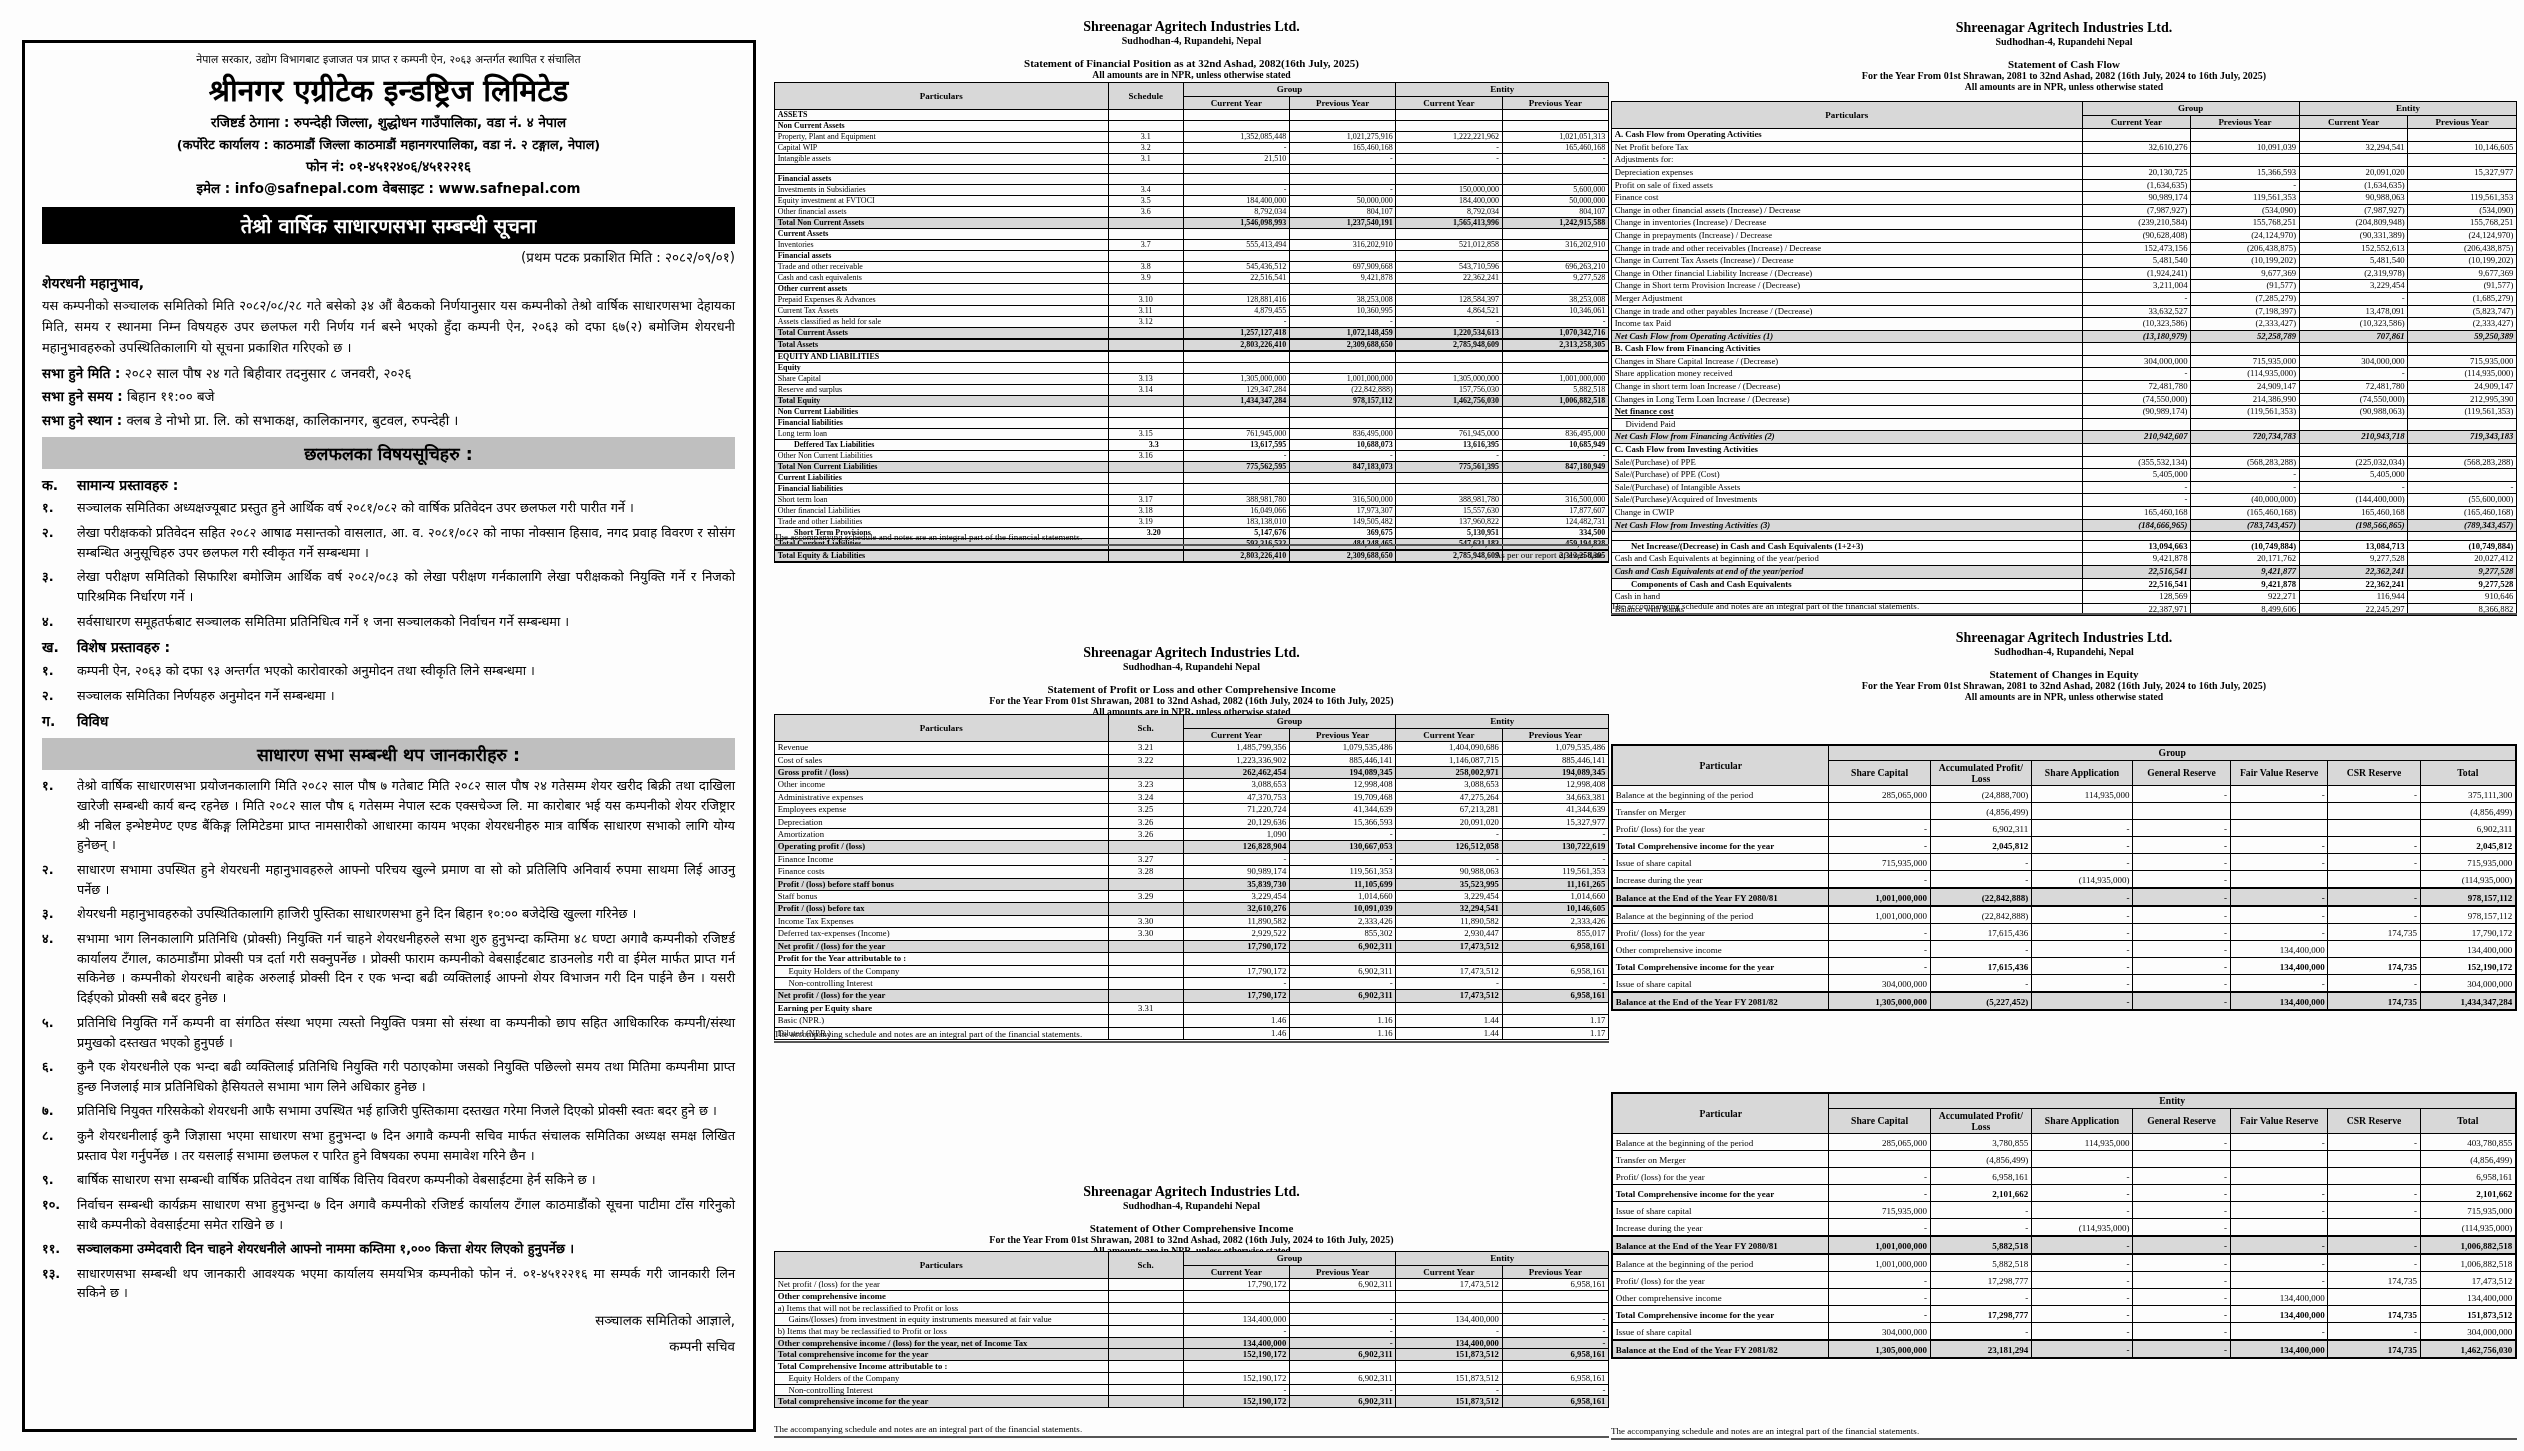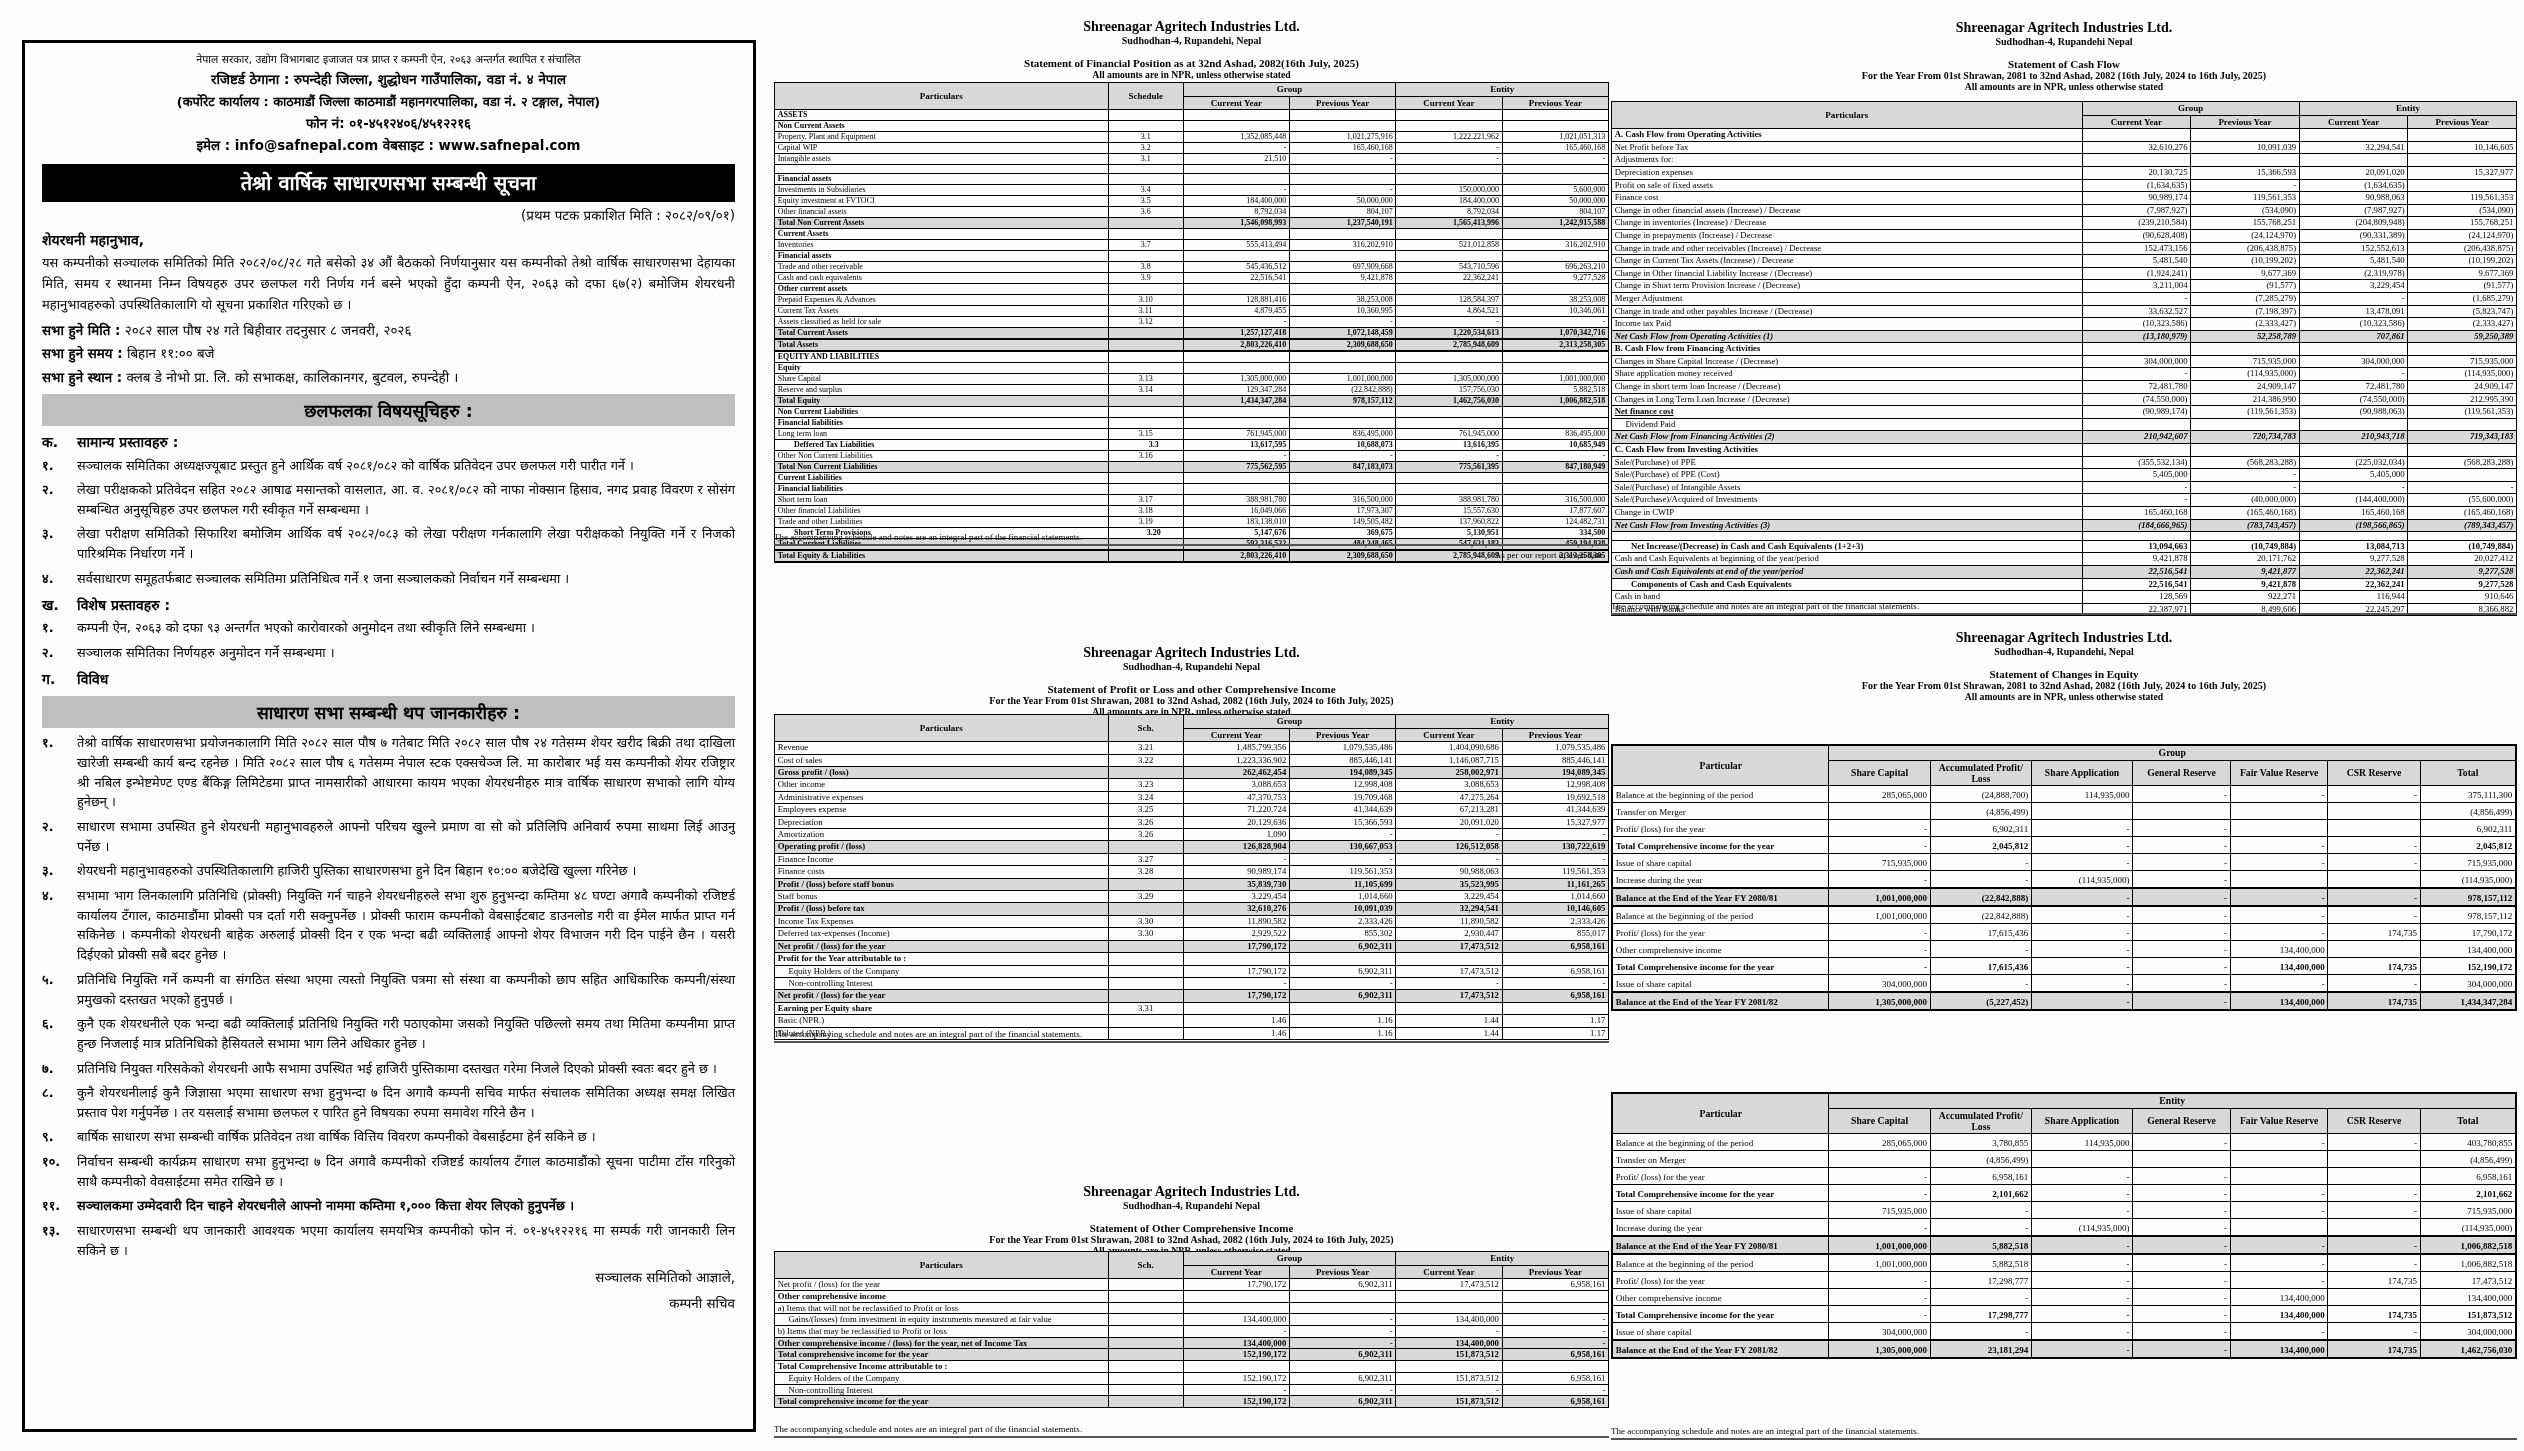--- a/index.html
+++ b/index.html
@@ -68,20 +68,21 @@
   .soce .s-t td { border-top:2px solid #000; border-bottom:2px solid #000; }
 
   .foot { position:absolute; left:0; right:0; font-size:9px; padding-bottom:2px; border-bottom:2.7px double #555; }
   .asper { position:absolute; right:4px; font-size:9px; }
 </style>
 </head>
 <body>
 
 <div class="notice-box">
   <div class="n-topline">नेपाल सरकार, उद्योग विभागबाट इजाजत पत्र प्राप्त र कम्पनी ऐन, २०६३ अन्तर्गत स्थापित र संचालित</div>
+  <div class="n-company">श्रीनगर एग्रीटेक इन्डष्ट्रिज लिमिटेड</div>
   <div class="n-line">रजिष्टर्ड ठेगाना : रुपन्देही जिल्ला, शुद्धोधन गाउँपालिका, वडा नं. ४ नेपाल</div>
   <div class="n-line small">(कर्पोरेट कार्यालय : काठमाडौं जिल्ला काठमाडौं महानगरपालिका, वडा नं. २ टङ्गाल,  नेपाल)</div>
   <div class="n-line">फोन नं: ०१-४५१२४०६/४५१२२१६</div>
   <div class="n-line">इमेल : info@safnepal.com वेबसाइट : www.safnepal.com</div>
   <div class="n-banner-black">तेश्रो वार्षिक साधारणसभा सम्बन्धी सूचना</div>
   <div class="n-pub">(प्रथम पटक प्रकाशित मिति : २०८२/०९/०१)</div>
   <div class="n-salut">शेयरधनी महानुभाव,</div>
   <div class="n-intro">यस कम्पनीको सञ्चालक समितिको मिति २०८२/०८/२८ गते बसेको ३४ औं बैठकको निर्णयानुसार यस कम्पनीको तेश्रो वार्षिक साधारणसभा देहायका मिति, समय र स्थानमा निम्न विषयहरु उपर छलफल गरी निर्णय गर्न बस्ने भएको हुँदा कम्पनी ऐन, २०६३ को दफा ६७(२) बमोजिम शेयरधनी महानुभावहरुको उपस्थितिकालागि यो सूचना प्रकाशित गरिएको छ ।</div>
   <div class="n-meet">
     <span class="lbl">सभा हुने मिति :</span>
@@ -616,21 +617,21 @@
           <td class="num">12,998,408</td>
           <td class="num">3,088,653</td>
           <td class="num">12,998,408</td>
         </tr>
         <tr class="s-n">
           <td class="">Administrative expenses</td>
           <td class="sch">3.24</td>
           <td class="num">47,370,753</td>
           <td class="num">19,709,468</td>
           <td class="num">47,275,264</td>
-          <td class="num">19,692,518</td>
+          <td class="num">34,663,381</td>
         </tr>
         <tr class="s-n">
           <td class="">Employees expense</td>
           <td class="sch">3.25</td>
           <td class="num">71,220,724</td>
           <td class="num">41,344,639</td>
           <td class="num">67,213,281</td>
           <td class="num">41,344,639</td>
         </tr>
         <tr class="s-n">

